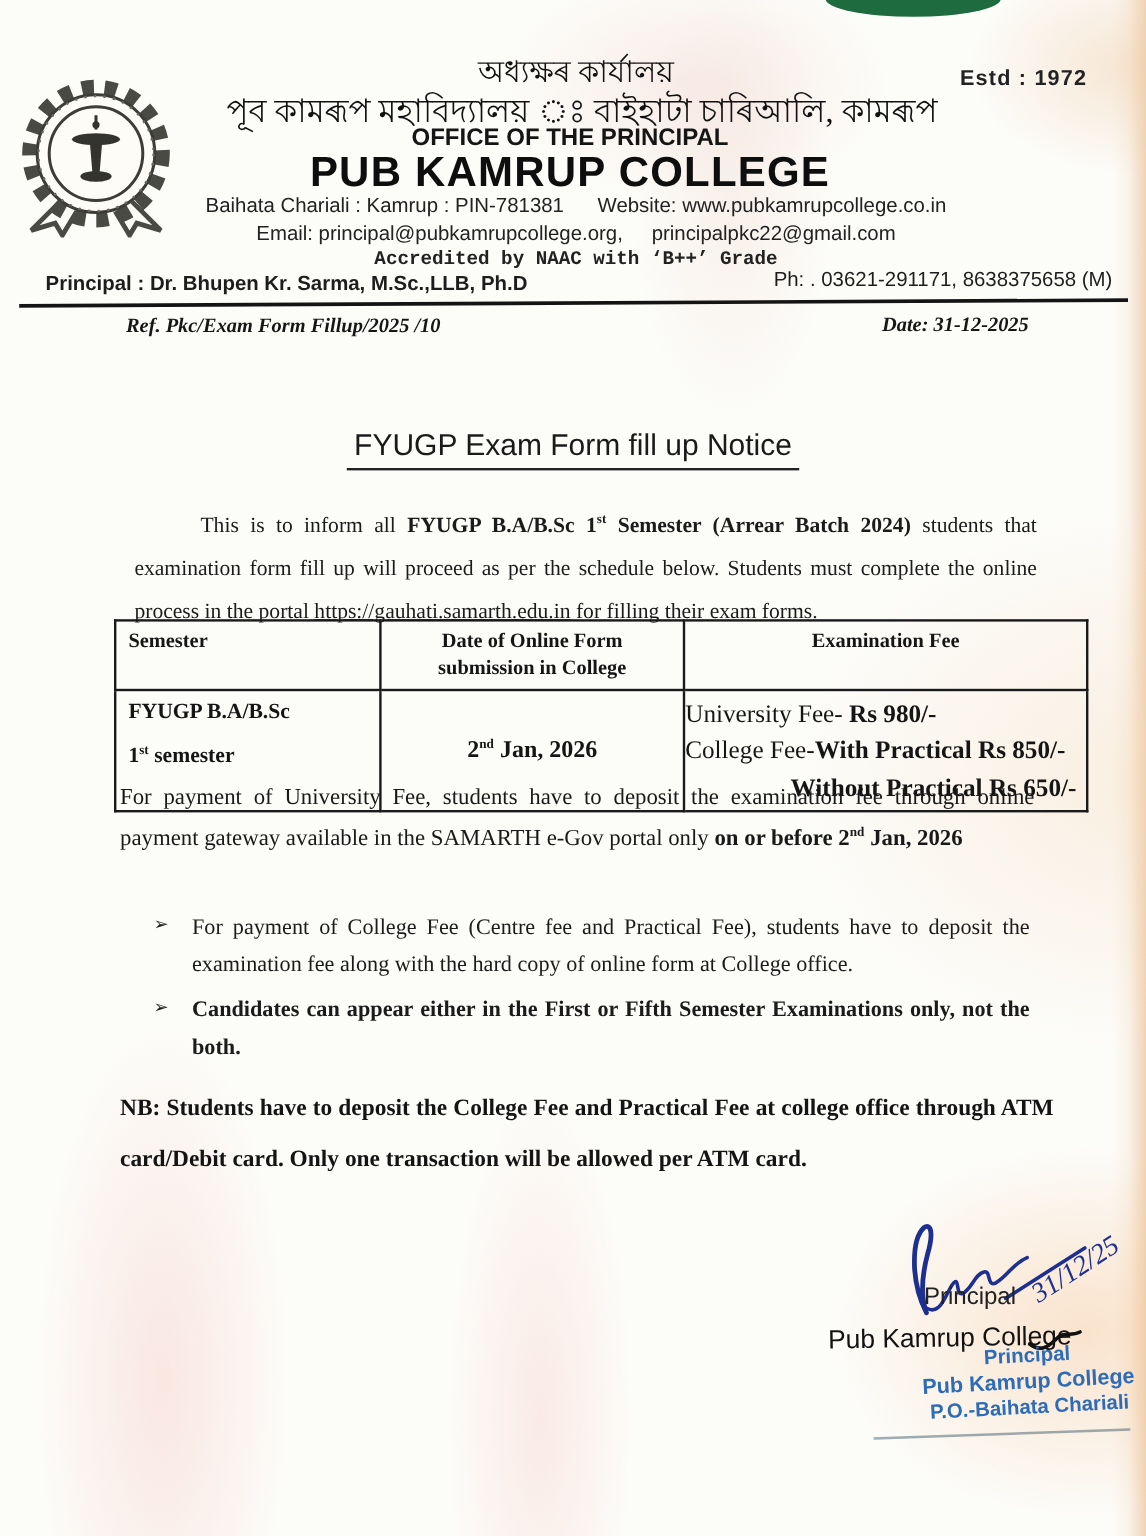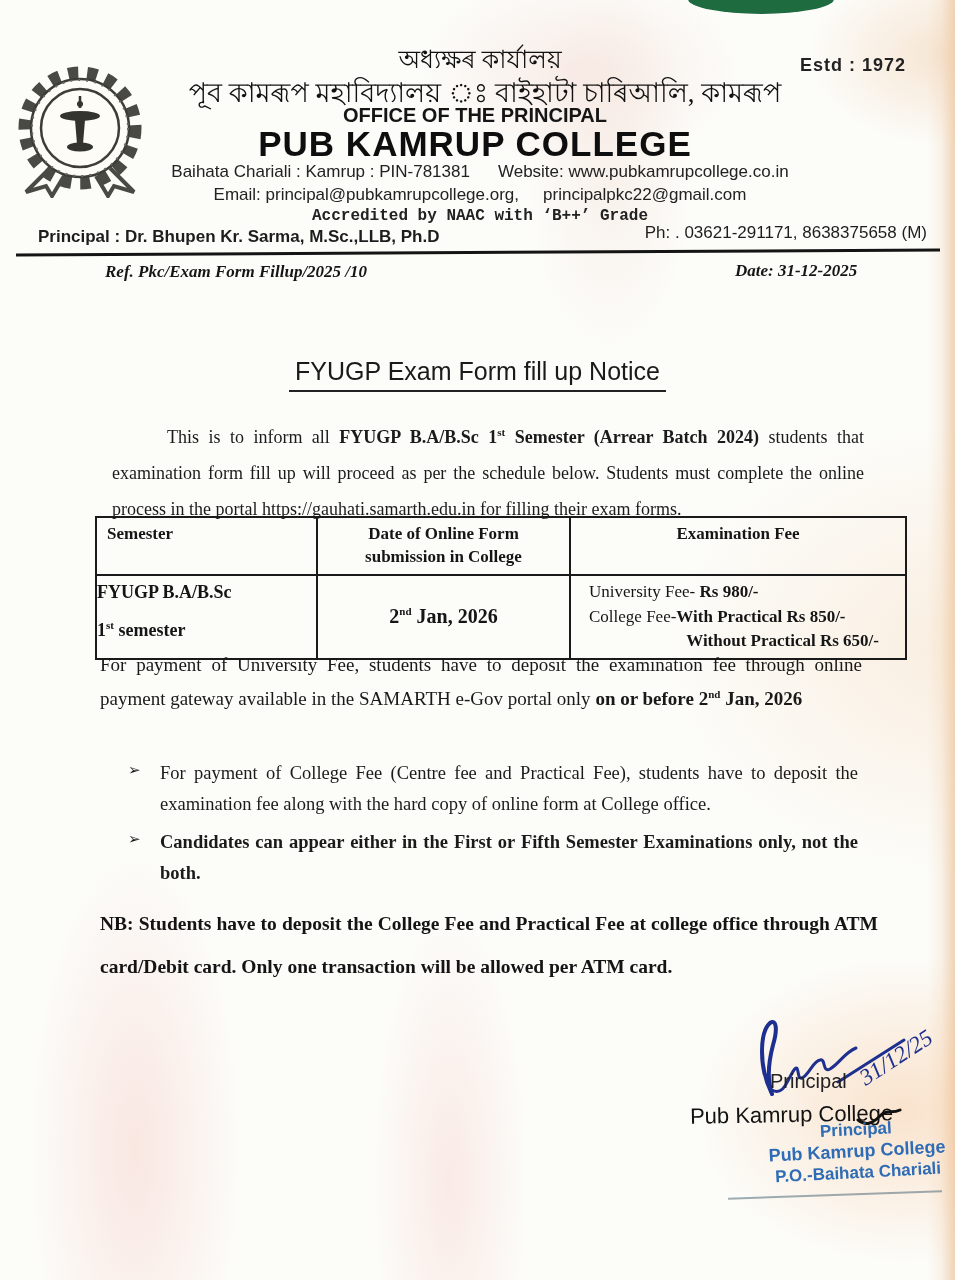--- a/index.html
+++ b/index.html
@@ -67,24 +67,24 @@
   sup { font-size: 11px; font-weight: bold; }
 
   
   .schedule { position: absolute; left: 95px; top: 516px; width: 812px;
     border-collapse: collapse; font-size: 17px; color: #151515; border-radius: 13px; }
   .schedule th, .schedule td { border: 2px solid #1a1a1a; vertical-align: top; }
   .schedule th { font-size: 17px; padding: 5px 10px; line-height: 1.35; }
   .schedule th.h1 { text-align: left; width: 221px; }
   .schedule th.h2 { text-align: center; width: 253px; }
   .schedule th.h3 { text-align: center; }
-  .schedule td.c1 { padding: 6px 0; font-weight: bold; font-size: 18px; }
+  .schedule td.c1 { padding: 6px 10px; font-weight: bold; font-size: 18px; }
   .schedule td.c1 .sem { margin-top: 16px; }
   .schedule td.c2 { text-align: center; vertical-align: middle; font-weight: bold; font-size: 20px; }
-  .schedule td.c3 { padding: 4px 18px; font-size: 17px; line-height: 1.45; font-family: Liberation Serif, serif; }
+  .schedule td.c3 { padding: 4px 0; font-size: 21px; line-height: 1.45; font-family: Liberation Serif, serif; }
   .schedule td.c3 .rline { text-align: right; padding-right: 8px; }
 
   .uni-para { left: 100px; top: 648px; width: 762px; font-size: 19px; line-height: 1.78;
     text-align: justify; color: #191919; }
 
   .bullets { left: 128px; top: 758px; width: 730px; }
   .bullet { display: flex; align-items: flex-start; }
   .bullet .marker { width: 32px; flex: 0 0 32px; font-size: 15px; padding-top: 3px; color: #1a1a1a; }
   .bullet .btext { font-size: 18.5px; line-height: 1.68; text-align: justify; color: #1b1b1b; }
   .bullet.second { margin-top: 7px; }

